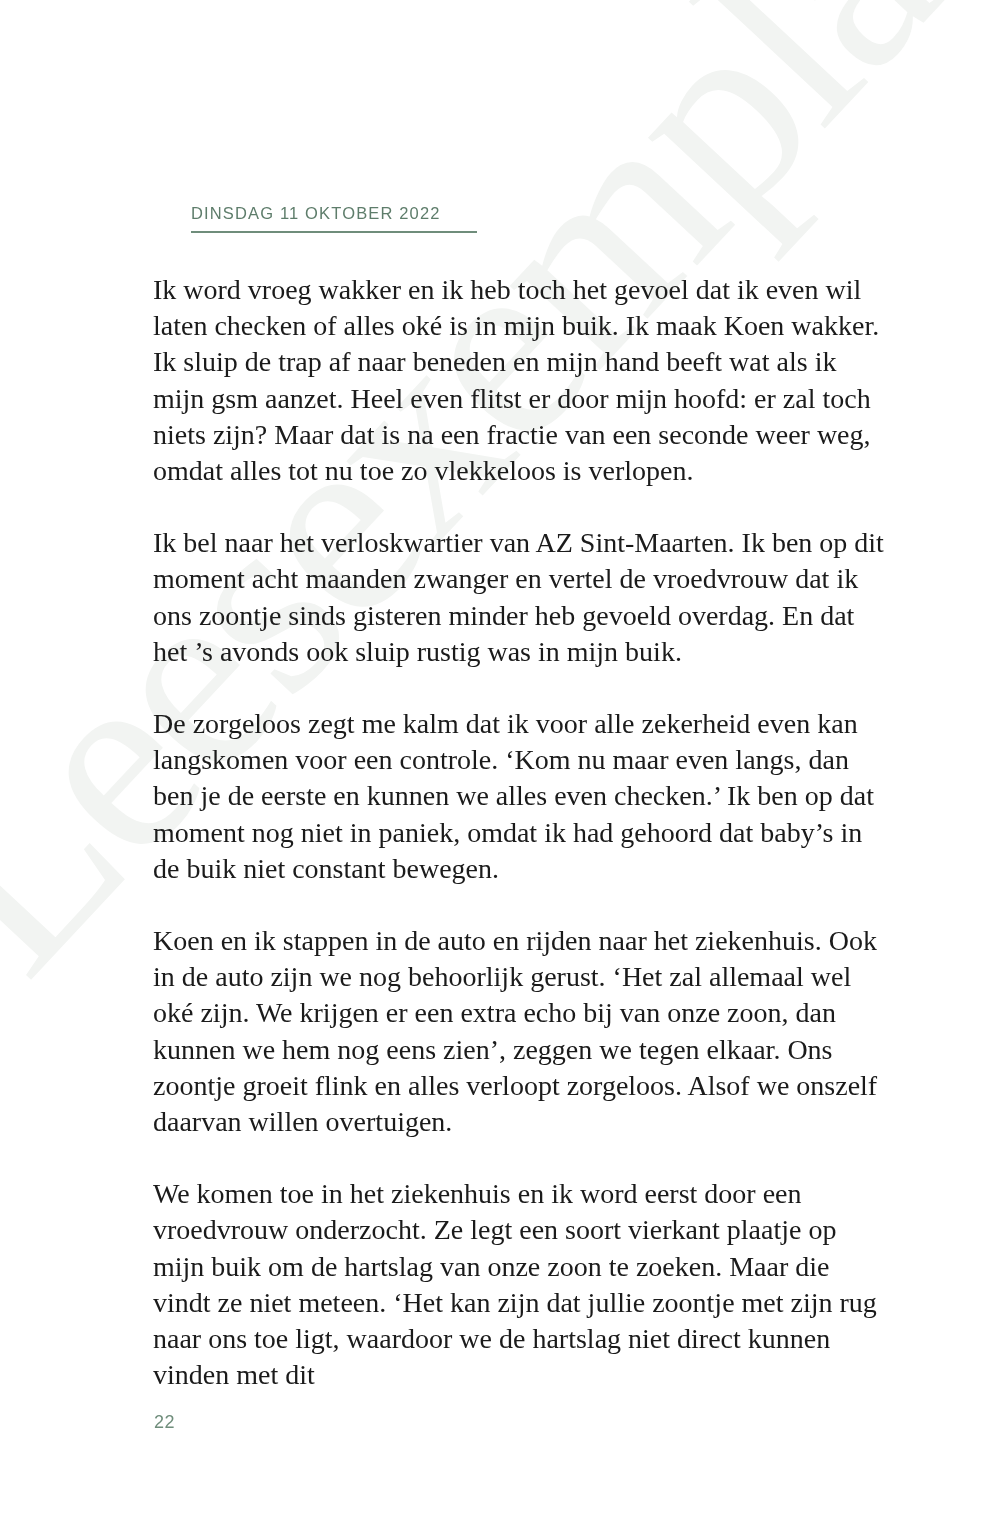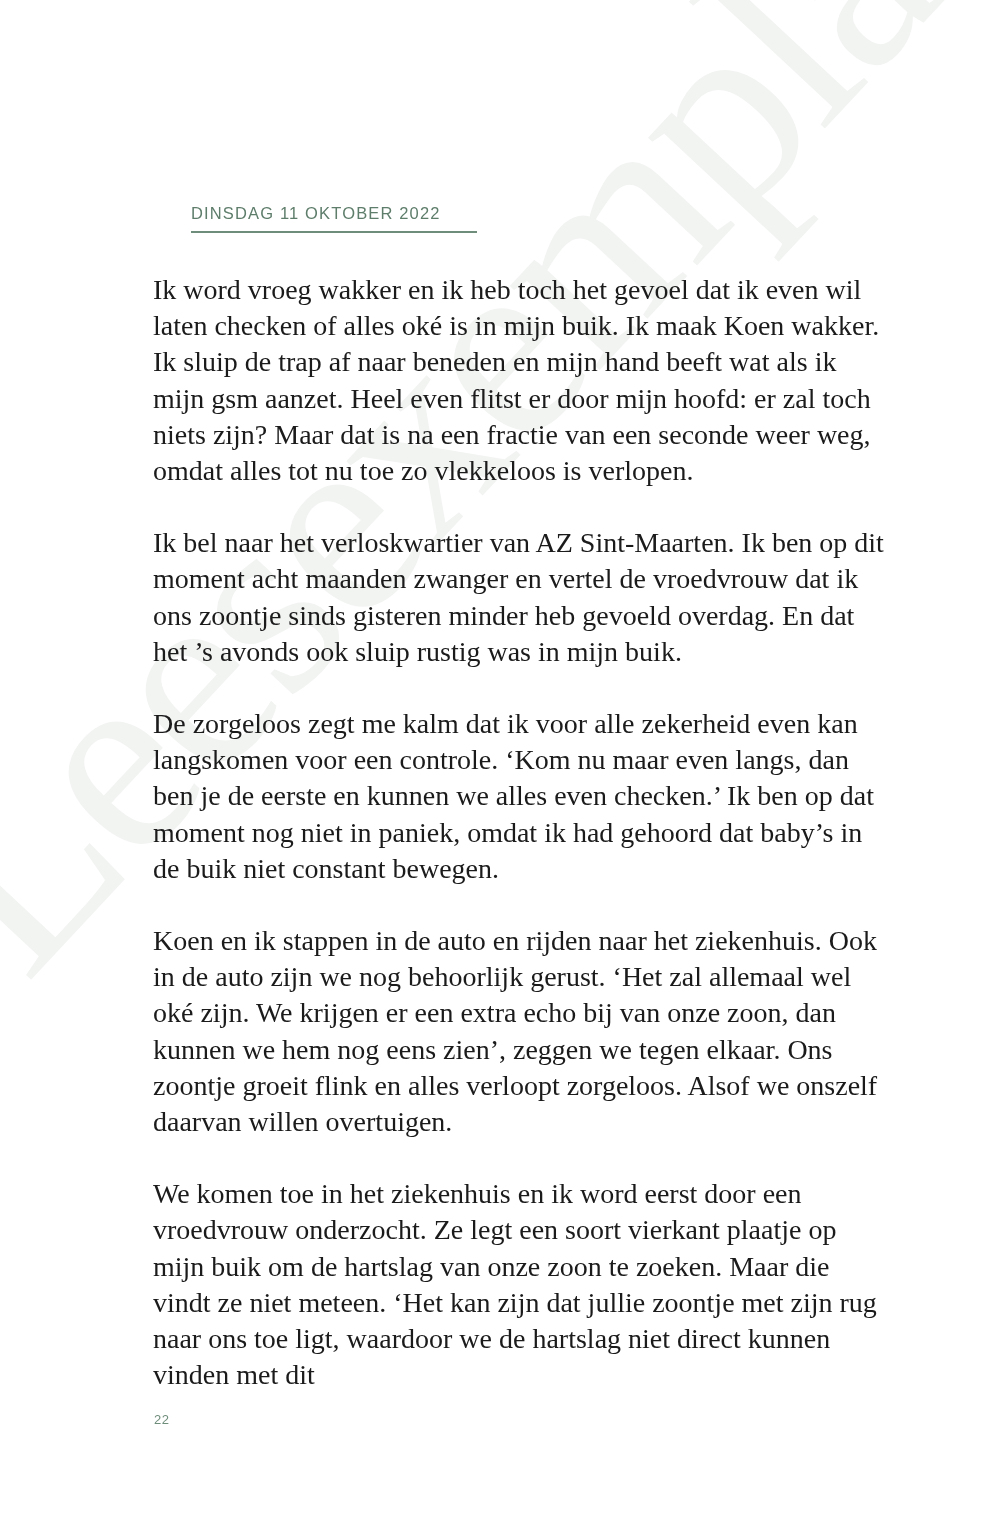--- a/index.html
+++ b/index.html
@@ -82,21 +82,21 @@
     text-align: left;
     font-weight: 400;
   }
   .body-text p:last-child { margin-bottom: 0; }
 
   .page-number {
     position: absolute;
     left: 135px;
     top: 1412px;
     font-family: "Liberation Sans", "DejaVu Sans", sans-serif;
-    font-size: 13px;
+    font-size: 18px;
     letter-spacing: 0.6px;
     color: #6f8d7b;
   }
 </style>
 </head>
 <body>
 
 <div class="watermark-layer">
   <div class="watermark-text">Leesexemplaar</div>
 </div>

